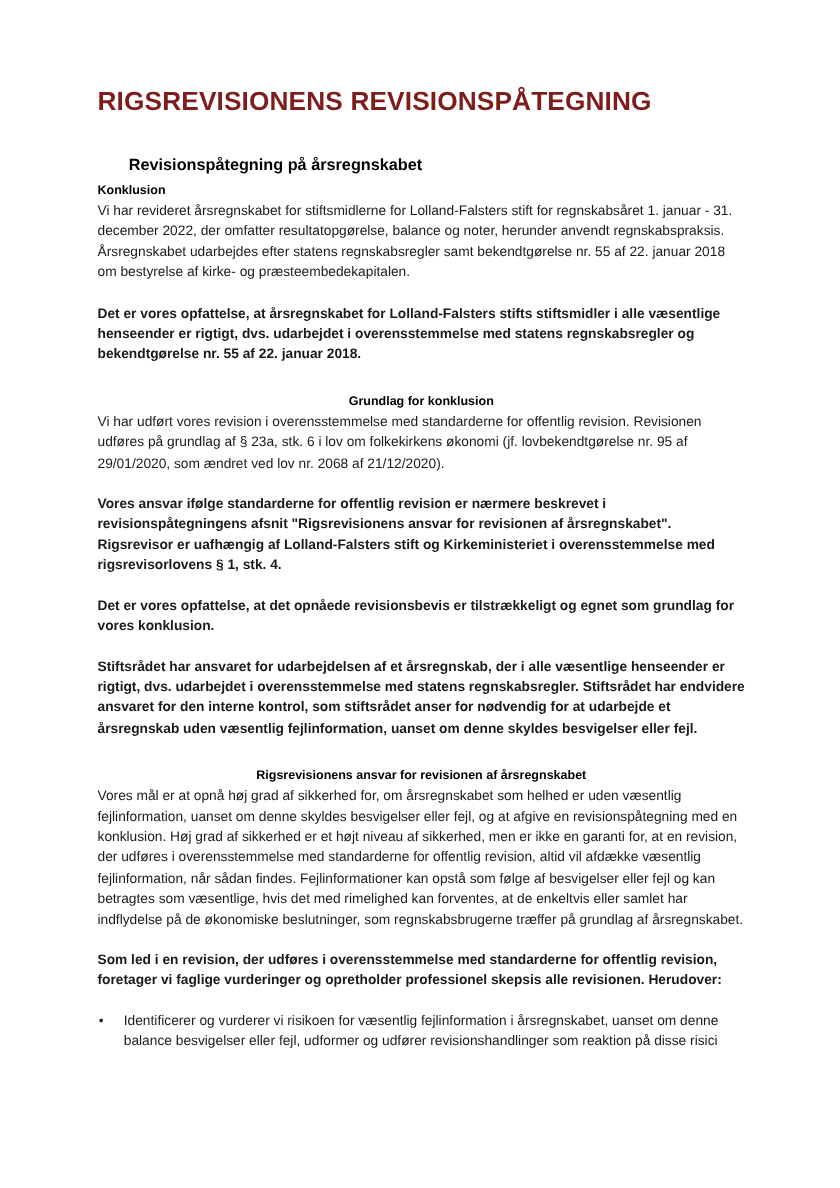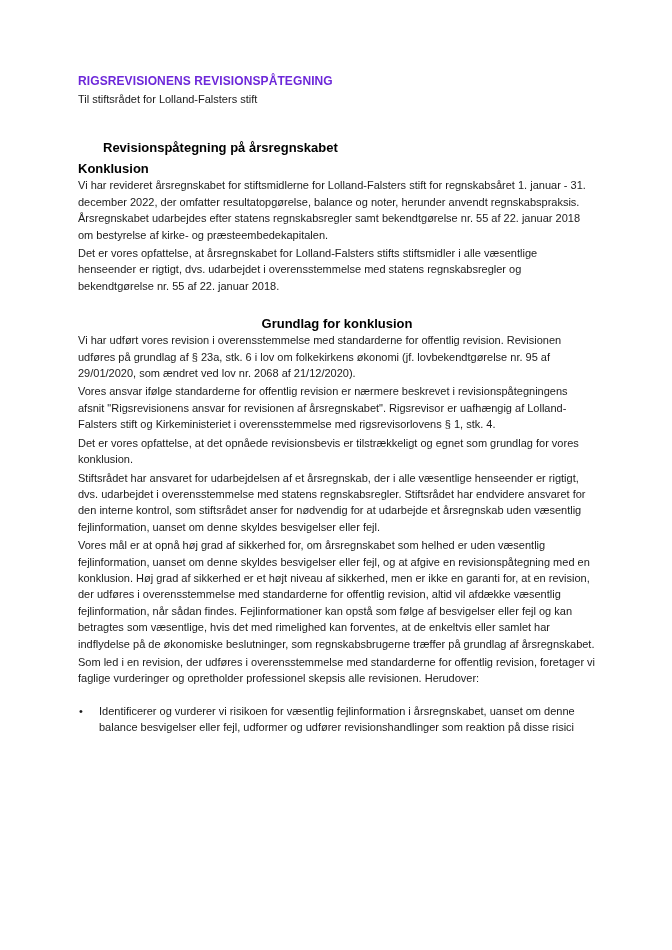--- a/index.html
+++ b/index.html
@@ -21,62 +21,63 @@
     overflow: hidden;
     box-sizing: border-box;
   }
   .content {
     position: absolute;
     left: 78px;
     top: 72px;
     width: 518px;
   }
   .doc-title {
-    font-size: 12px;
+    font-size: 21px;
     font-weight: bold;
     letter-spacing: 0.1px;
     line-height: 19px;
     margin: 0 0 0 0;
-    color: #6d28d9;
+    color: #7f1d1d;
   }
   .addressee {
     font-size: 11px;
     line-height: 16px;
     margin: 39px 0 0 0;
     color: #1a1a1a;
   }
   .section-title {
     font-size: 13px;
     font-weight: bold;
     line-height: 17px;
     margin: 32px 0 0 0;
     color: #000;
     padding-left: 25px;
   }
   .sub-title {
-    font-size: 13px;
+    font-size: 10px;
     font-weight: bold;
     line-height: 16px;
     margin: 5px 0 0 0;
     color: #000;
   }
   .sub-title.spaced {
     margin-top: 22px;
     text-align: center;
   }
   p.para {
     font-size: 11px;
     line-height: 16.4px;
     margin: 0 0 0 0;
     color: #1a1a1a;
     text-align: left;
     hyphens: none;
   }
   p.para + p.para {
-    margin-top: 2px;
+    margin-top: 16px;
+    font-weight: bold;
   }
   .sub-title + p.para {
     margin-top: 0;
   }
   ul.bullets {
     list-style: none;
     margin: 16px 0 0 0;
     padding: 0;
   }
   ul.bullets li {
@@ -99,35 +100,35 @@
   }
 </style>
 </head>
 <body>
 
 <div class="page">
   <div class="content">
 
     <h1 class="doc-title">RIGSREVISIONENS REVISIONSPÅTEGNING</h1>
 
-    <p class="addressee para">Til stiftsrådet for Lolland-Falsters stift</p>
 
     <h2 class="section-title">Revisionspåtegning på årsregnskabet</h2>
 
     <h3 class="sub-title">Konklusion</h3>
     <p class="para">Vi har revideret årsregnskabet for stiftsmidlerne for Lolland-Falsters stift for regnskabsåret 1. januar - 31. december 2022, der omfatter resultatopgørelse, balance og noter, herunder anvendt regnskabspraksis. Årsregnskabet udarbejdes efter statens regnskabsregler samt bekendtgørelse nr. 55 af 22. januar 2018 om bestyrelse af kirke- og præsteembedekapitalen.</p>
     <p class="para">Det er vores opfattelse, at årsregnskabet for Lolland-Falsters stifts stiftsmidler i alle væsentlige henseender er rigtigt, dvs. udarbejdet i overensstemmelse med statens regnskabsregler og bekendtgørelse nr. 55 af 22. januar 2018.</p>
 
     <h3 class="sub-title spaced">Grundlag for konklusion</h3>
     <p class="para">Vi har udført vores revision i overensstemmelse med standarderne for offentlig revision. Revisionen udføres på grundlag af § 23a, stk. 6 i lov om folkekirkens økonomi (jf. lovbekendtgørelse nr. 95 af 29/01/2020, som ændret ved lov nr. 2068 af 21/12/2020).</p>
     <p class="para quoted">Vores ansvar ifølge standarderne for offentlig revision er nærmere beskrevet i revisionspåtegningens afsnit "Rigsrevisionens ansvar for revisionen af årsregnskabet". Rigsrevisor er uafhængig af Lolland-Falsters stift og Kirkeministeriet i overensstemmelse med rigsrevisorlovens § 1, stk. 4.</p>
     <p class="para">Det er vores opfattelse, at det opnåede revisionsbevis er tilstrækkeligt og egnet som grundlag for vores konklusion.</p>
 
     <p class="para">Stiftsrådet har ansvaret for udarbejdelsen af et årsregnskab, der i alle væsentlige henseender er rigtigt, dvs. udarbejdet i overensstemmelse med statens regnskabsregler. Stiftsrådet har endvidere ansvaret for den interne kontrol, som stiftsrådet anser for nødvendig for at udarbejde et årsregnskab uden væsentlig fejlinformation, uanset om denne skyldes besvigelser eller fejl.</p>
 
+    <h3 class="sub-title spaced">Rigsrevisionens ansvar for revisionen af årsregnskabet</h3>
     <p class="para">Vores mål er at opnå høj grad af sikkerhed for, om årsregnskabet som helhed er uden væsentlig fejlinformation, uanset om denne skyldes besvigelser eller fejl, og at afgive en revisionspåtegning med en konklusion. Høj grad af sikkerhed er et højt niveau af sikkerhed, men er ikke en garanti for, at en revision, der udføres i overensstemmelse med standarderne for offentlig revision, altid vil afdække væsentlig fejlinformation, når sådan findes. Fejlinformationer kan opstå som følge af besvigelser eller fejl og kan betragtes som væsentlige, hvis det med rimelighed kan forventes, at de enkeltvis eller samlet har indflydelse på de økonomiske beslutninger, som regnskabsbrugerne træffer på grundlag af årsregnskabet.</p>
     <p class="para">Som led i en revision, der udføres i overensstemmelse med standarderne for offentlig revision, foretager vi faglige vurderinger og opretholder professionel skepsis alle revisionen. Herudover:</p>
 
     <ul class="bullets">
       <li>
         <span class="dot">•</span>
         <span>Identificerer og vurderer vi risikoen for væsentlig fejlinformation i årsregnskabet, uanset om denne balance besvigelser eller fejl, udformer og udfører revisionshandlinger som reaktion på disse risici</span>
       </li>
     </ul>
 

